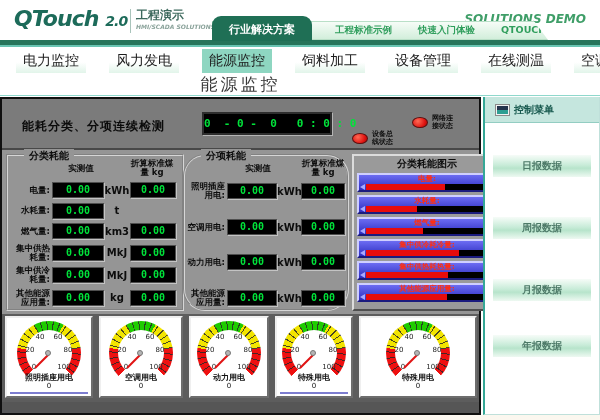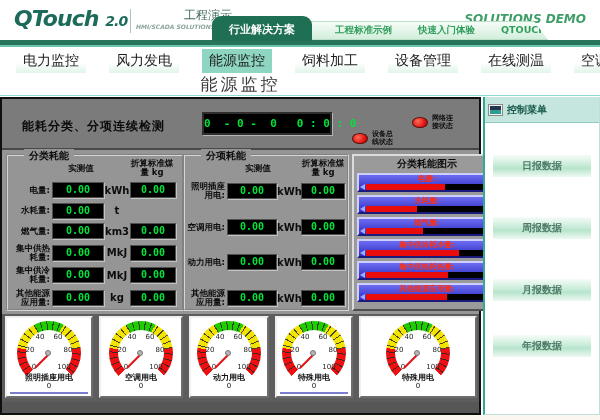--- a/index.html
+++ b/index.html
@@ -4,21 +4,21 @@
 <style>
   * { margin:0; padding:0; box-sizing:border-box; }
   html,body { width:600px; height:420px; }
   body { font-family:"DejaVu Sans","Liberation Sans",sans-serif; background:#fff; position:relative; overflow:hidden; }
 
   
   .hdr { position:absolute; top:0; left:0; width:600px; height:40px; background:#fff; }
   .logo { position:absolute; left:14px; top:6px; font-style:italic; font-weight:bold; font-size:22px; color:#1d6b5a; letter-spacing:-1px; }
   .logo .ver { font-size:14px; margin-left:7px; }
   .logo-div { position:absolute; left:130px; top:9px; width:1px; height:24px; background:#a9c4bb; }
-  .logo-sub { position:absolute; left:136px; top:7px; color:#3e6a5e; font-size:12px; font-weight:normal;margin-left:48px; }
+  .logo-sub { position:absolute; left:136px; top:7px; color:#3e6a5e; font-size:12px; font-weight:bold; }
   .logo-tag { position:absolute; left:136px; top:23px; color:#8ba39b; font-size:6px; font-weight:bold; font-style:italic; }
   .sol-demo { position:absolute; right:14px; top:12px; color:#3f9e68; font-size:12px; font-weight:bold; font-style:italic; }
 
   .tabstrip { position:absolute; left:212px; top:21px; height:19px; width:336px;
     background:linear-gradient(#f6fcf7,#d2eedb); border:1px solid #b9dfc7;
     clip-path:polygon(0 0, calc(100% - 14px) 0, 100% 100%, 0 100%);
     display:flex; align-items:center; }
   .tabstrip .tabs { display:flex; gap:26px; margin-left:122px; }
   .tab { font-size:9.5px; font-weight:bold; color:#2f9e5c; white-space:nowrap; cursor:pointer; }
   .tab-active { position:absolute; left:212px; top:16px; height:25px; z-index:2;
@@ -46,21 +46,21 @@
     text-align:center; line-height:19px; white-space:pre; }
   .ind { position:absolute; top:15px; display:flex; align-items:center; gap:4px; }
   .ind1 { left:350px;margin-top:16px; } .ind2 { left:410px; }
   .lamp { width:16px; height:11px; border-radius:50%;
     background:radial-gradient(circle at 35% 35%, #ff6a55, #e01310 65%, #a00a0a); border:1px solid #5f0d0d; }
   .ind .lbl { font-size:7px; line-height:8px; color:#111; font-weight:bold; white-space:nowrap; }
 
   
   .fs { position:absolute; top:55px; height:157px; border:2px groove #d6d6d6; }
   .fs1 { left:4px; width:178px; }
-  .fs2 { left:181px; width:166px; }
+  .fs2 { left:181px; width:166px;border-radius:22px; }
   .fs-legend { position:absolute; top:-7px; left:16px; background:#959595; padding:0 5px; font-size:10px; font-weight:bold; color:#0d0d0d; }
   .colhead { position:absolute; font-size:8.5px; font-weight:bold; color:#0d0d0d; text-align:center; line-height:9px; }
   .fs .rows { position:absolute; top:26px; left:2px; right:2px; bottom:2px; display:flex; flex-direction:column; justify-content:space-between; }
   .frow { display:flex; align-items:center; }
   .flabel { width:42px; font-size:8.5px; font-weight:bold; color:#0d0d0d; text-align:right; line-height:9px; padding-right:2px; }
   .led { width:52px; height:16px; background:#000; border:1px solid #4e4e4e; box-shadow:1px 1px 0 #c4c4c4;
     color:#00e23a; font-family:"DejaVu Sans Mono","Liberation Mono",monospace; font-size:10px; font-weight:bold;
     text-align:center; line-height:14px; flex:none; }
   .funit { width:26px; font-size:10px; font-weight:bold; color:#0d0d0d; text-align:center; flex:none; }
   .led2 { width:46px; }
@@ -96,21 +96,21 @@
     transform-origin:50% 100%; transform:rotate(225deg); z-index:3; }
   .hub { position:absolute; left:28px; top:29px; width:6px; height:6px; border-radius:50%; background:#b5b5b5; border:1px solid #777; z-index:4; }
   .glabel { position:absolute; bottom:13px; width:100%; text-align:center; font-size:8px; font-weight:bold; color:#111; z-index:5; white-space:nowrap; }
   .gsub { position:absolute; bottom:6px; width:100%; text-align:center; font-size:7px; color:#111; z-index:5; }
   .gline { position:absolute; bottom:2px; left:3px; right:3px; height:2px; background:#7d7dd0; }
   .bstrip { position:absolute; left:0; top:303px; width:100%; height:11px; background:#565656; }
 
   
   .sidebar { position:absolute; left:483px; top:97px; width:117px; height:318px; background:#fff;
     border-left:2px solid #35a796; border-right:1px solid #bfe0da; border-bottom:1px solid #bfe0da; }
-  .sb-head { height:26px; background:#c5e6de; border-bottom:1px solid #93cdc2; display:flex; align-items:center; padding-left:4px; gap:5px; }
+  .sb-head { height:26px; background:#c5e6de; border-bottom:1px solid #93cdc2; display:flex; align-items:center; padding-left:11px; gap:5px; }
   .sb-icon { width:13px; height:10px; border:1px solid #f2f2f2; outline:1px solid #8a8a8a;
     background:linear-gradient(#24344c 0 50%, #2e9e92 50% 100%); }
   .sb-title { font-size:10px; font-weight:bold; color:#17594e; }
   .sb-btn { position:absolute; left:8px; right:8px; height:22px; border:none; cursor:pointer;
     background:linear-gradient(180deg,#f6fcf8,#c9ecd9 45%,#b7e4cb 60%,#eef9f2);
     color:#4d7a68; font-size:10px; font-weight:bold; text-align:center; line-height:22px;
     font-family:"DejaVu Sans","Liberation Sans",sans-serif; }
   .sb-btn1{top:58px;} .sb-btn2{top:120px;} .sb-btn3{top:182px;} .sb-btn4{top:238px;}
 
   .pagebottom { position:absolute; top:415px; left:0; width:600px; height:5px; background:#fbf7ef; }

